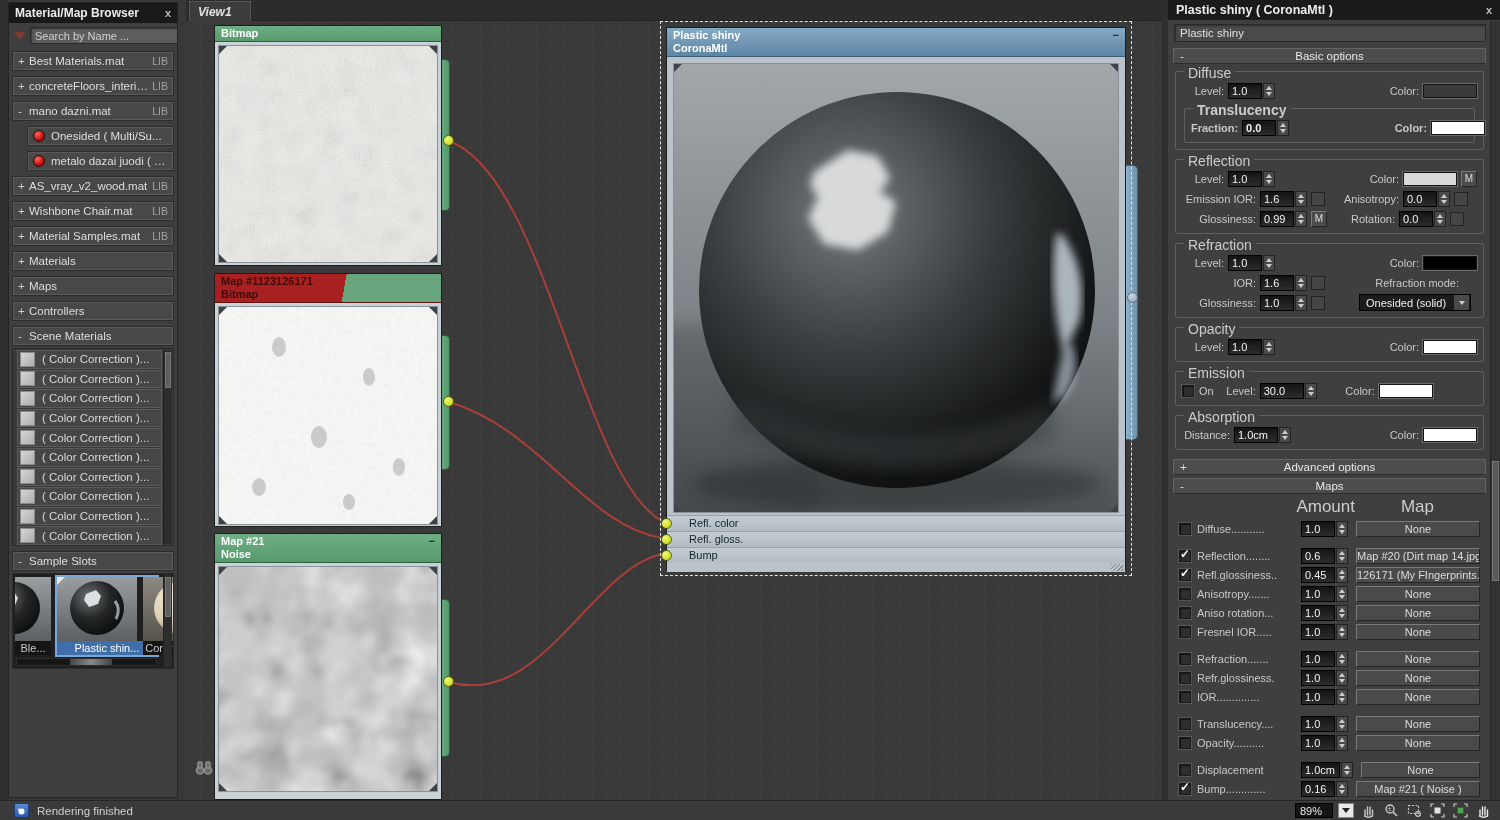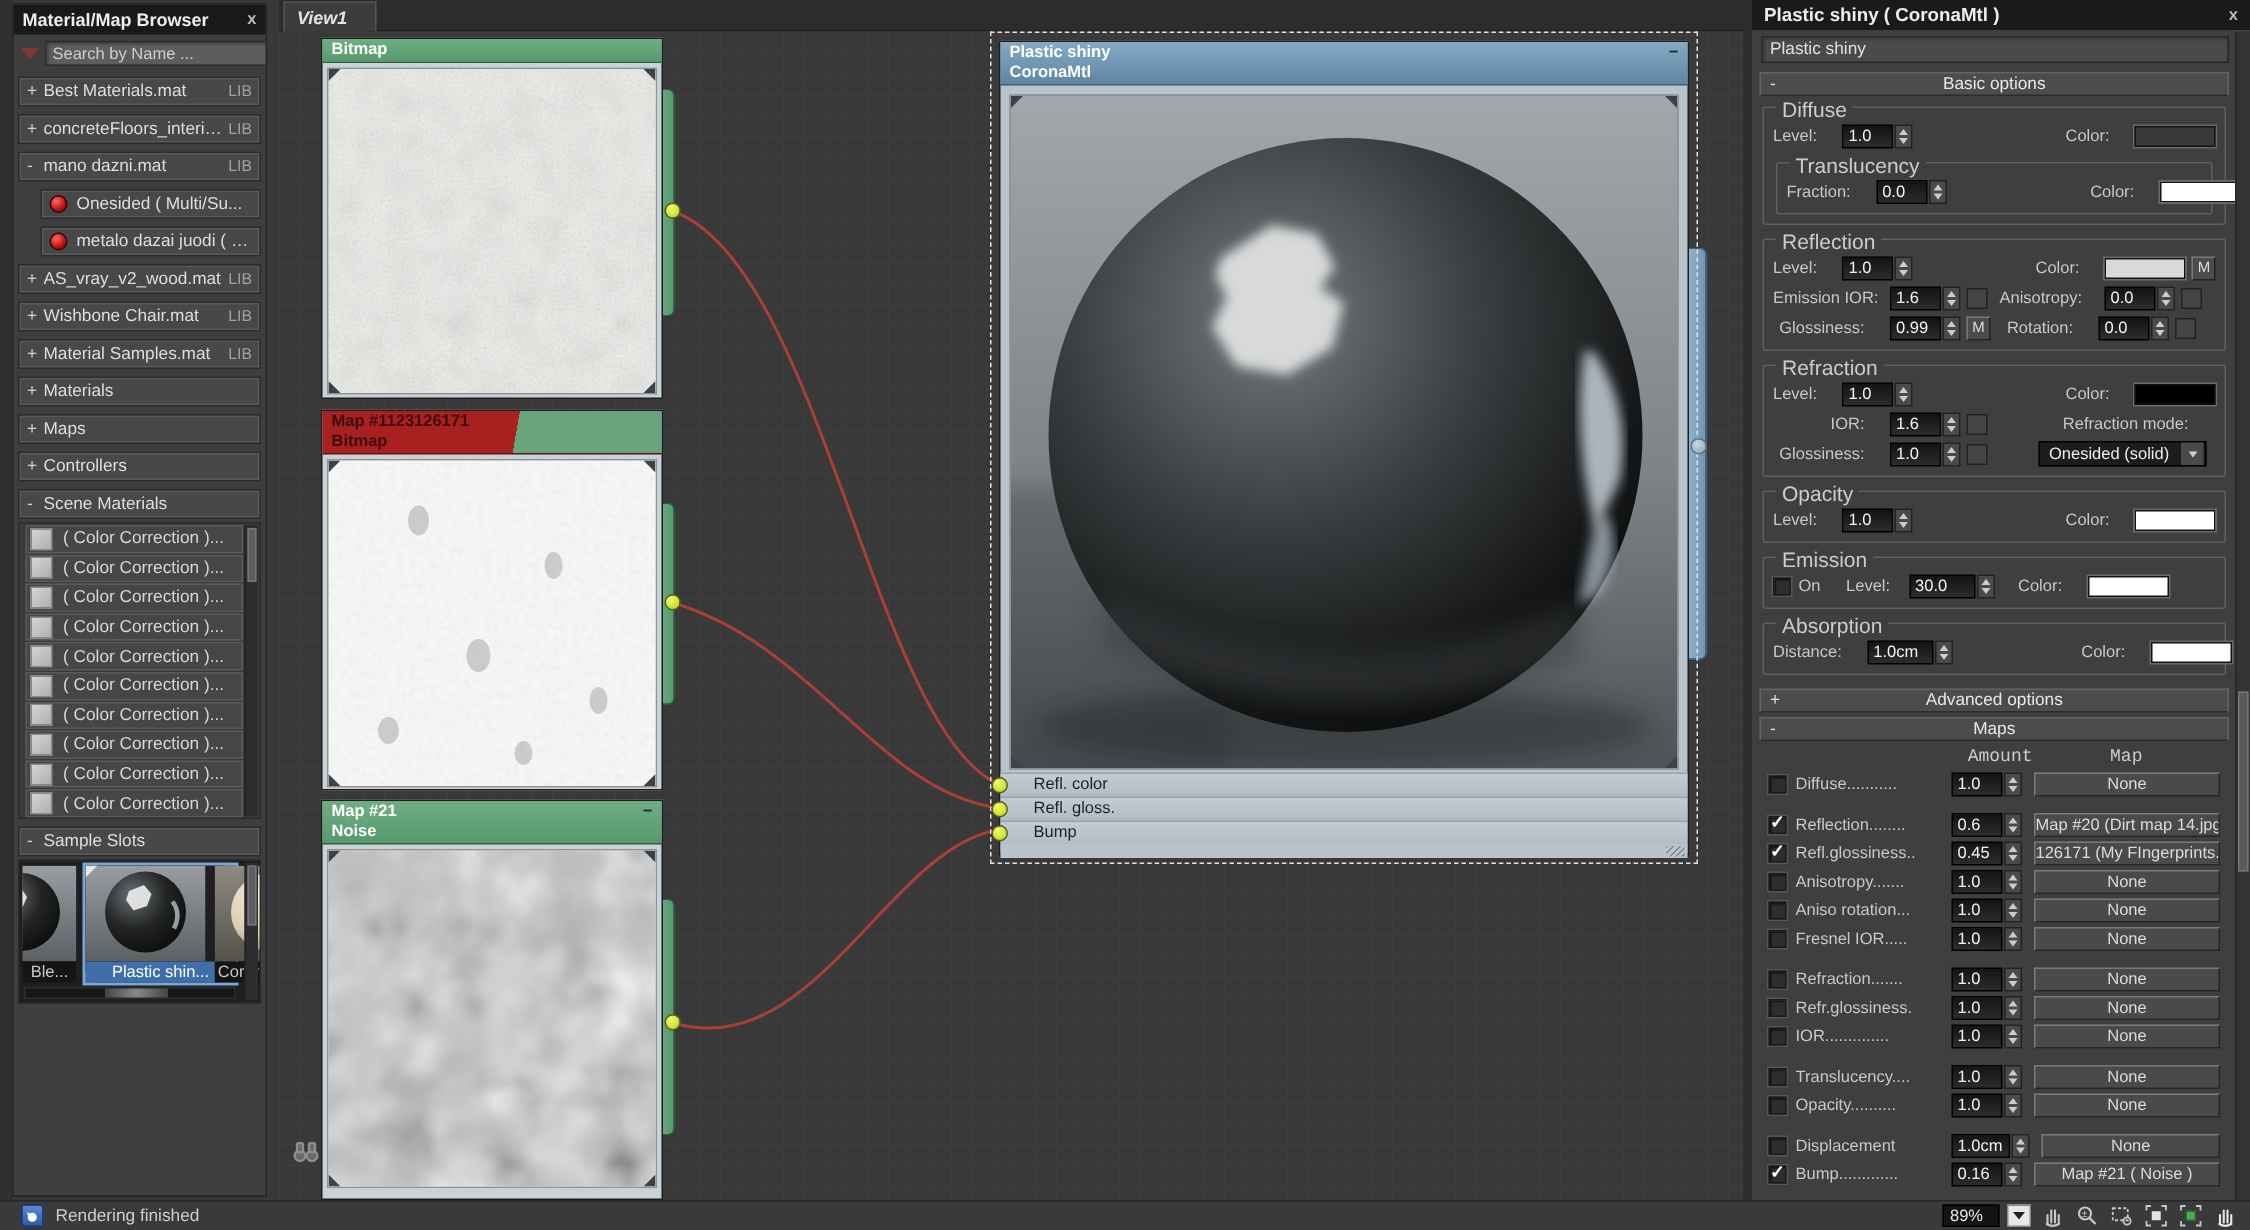--- a/index.html
+++ b/index.html
@@ -100,42 +100,42 @@
     box-shadow:inset 1px 1px 2px rgba(0,0,0,.4); }
   .r-name input { width:100%; height:100%; background:transparent; border:none; color:#e0e0e0;
     font-family:inherit; font-size:11.5px; padding:0 5px; }
   .rcontent { padding:0 14px 0 5px; }
   .rollout { height:16px; background:#4c4c4c; border:1px solid #646464; border-bottom-color:#2c2c2c;
     display:flex; align-items:center; justify-content:center; position:relative; color:#e8e8e8; font-size:11.5px; margin-bottom:3px; }
   .rollout .pm { position:absolute; left:6px; color:#e0e0e0; }
   .group { border:1px solid #606060; border-radius:2px; margin:7px 2px 9px; padding:8px 6px 4px; position:relative; }
   .gtitle { position:absolute; top:-7px; left:8px; background:#3f3f3f; padding:0 4px; font-size:14px; color:#cccccc; }
   .prow { display:flex; align-items:center; height:19px; margin:1px 0; font-size:11px; color:#c8c8c8; }
-  .pl { text-align:right; padding-right:17px; white-space:nowrap; }
+  .pl { text-align:right; padding-right:4px; white-space:nowrap; }
   .w78 { width:78px; } .w86 { width:86px; flex:none; }
   .spin { display:inline-flex; align-items:stretch; flex:none; }
   .val { min-width:34px; height:16px; line-height:15px; background:linear-gradient(#141414,#2c2c2c);
     border:1px solid #000; color:#f2f2f2; font-size:11px; padding:0 4px 0 3px; }
   .val.w44 { min-width:44px; }
   .arrows { display:flex; flex-direction:column; justify-content:center; gap:2px;
     background:#4a4a4a; border:1px solid #222; padding:1px 2px; margin-left:1px; }
   .tri-up { width:0; height:0; border-left:3px solid transparent; border-right:3px solid transparent; border-bottom:4px solid #ccc; }
   .tri-dn { width:0; height:0; border-left:3px solid transparent; border-right:3px solid transparent; border-top:4px solid #ccc; }
   .swatch { width:54px; height:14px; border:1px solid #131313; box-shadow:0 0 0 1px #6a6a6a; flex:none; }
   .mbtn { width:16px; height:16px; background:#4c4c4c; border:1px solid #787878; border-right-color:#222; border-bottom-color:#222;
     color:#ddd; font-size:10px; text-align:center; line-height:14px; margin-left:4px; flex:none; }
   .sbox { width:14px; height:14px; background:#454545; border:1px solid #232323; margin-left:4px; flex:none; }
   .cb { width:12px; height:12px; background:#2e2e2e; border:1px solid #1a1a1a; box-shadow:inset 1px 1px 1px rgba(0,0,0,.6), 0 0 0 1px #565656;
     flex:none; position:relative; }
   .cb .tick { display:none; position:absolute; left:0px; top:-4px; color:#fff; font-size:12px; font-weight:bold; }
   .cb.on .tick { display:block; }
   .dd { display:flex; align-items:center; height:17px; background:#1c1c1c; border:1px solid #000;
     color:#eee; font-size:11px; padding-left:6px; flex:none; }
   .dd .ddarrow { width:15px; height:15px; background:#4a4a4a; margin-left:8px; display:flex; align-items:center; justify-content:center; }
-  .mapshdr { display:flex; font-size:12px; color:#cccccc; margin:2px 6px 3px;font-family:Liberation Mono, monospace; }
+  .mapshdr { display:flex; font-size:17px; color:#cccccc; margin:2px 6px 3px; }
   .mrow { display:flex; align-items:center; height:17px; margin:2px 6px; font-size:11px; color:#c8c8c8; }
   .mrow.gap { margin-top:10px; }
   .mrow .mlabel { width:104px; flex:none; margin-left:6px; white-space:nowrap; overflow:hidden; }
   .mapbtn { flex:1; height:16px; background:#4a4a4a; border:1px solid #7a7a7a; border-right-color:#262626; border-bottom-color:#262626;
     color:#dcdcdc; font-size:11px; text-align:center; line-height:15px; margin-left:8px;
     white-space:nowrap; overflow:hidden; }
   .rp-scroll { position:absolute; right:0; top:21px; bottom:0; width:10px; background:#333; border-left:1px solid #262626; }
   .rp-scroll .handle { position:absolute; left:1px; right:1px; top:440px; height:120px; background:#5a5a5a; border:1px solid #757575; }
   
   .statusbar { position:absolute; left:0; bottom:0; width:1500px; height:20px; background:#3a3a3a;
@@ -571,21 +571,21 @@
           <span class="spin">
             <span class="val">1.0</span>
             <span class="arrows">
                 <span class="tri-up"></span>
                 <span class="tri-dn"></span>
               </span>
           </span>
           <span class="pl w86" style="margin-left:62px;">Color:</span>
           <span class="swatch" style="background: rgb(58, 58, 60);"></span>
         </div>
-        <div class="group" style="margin:8px 2px 2px;">
+        <div class="group" style="margin:8px 2px 2px;font-weight:bold;">
           <span class="gtitle">Translucency</span>
           <div class="prow">
             <span class="pl" style="width:64px;text-align:right;">Fraction:</span>
             <span class="spin">
               <span class="val">0.0</span>
               <span class="arrows">
                   <span class="tri-up"></span>
                   <span class="tri-dn"></span>
                 </span>
             </span>

